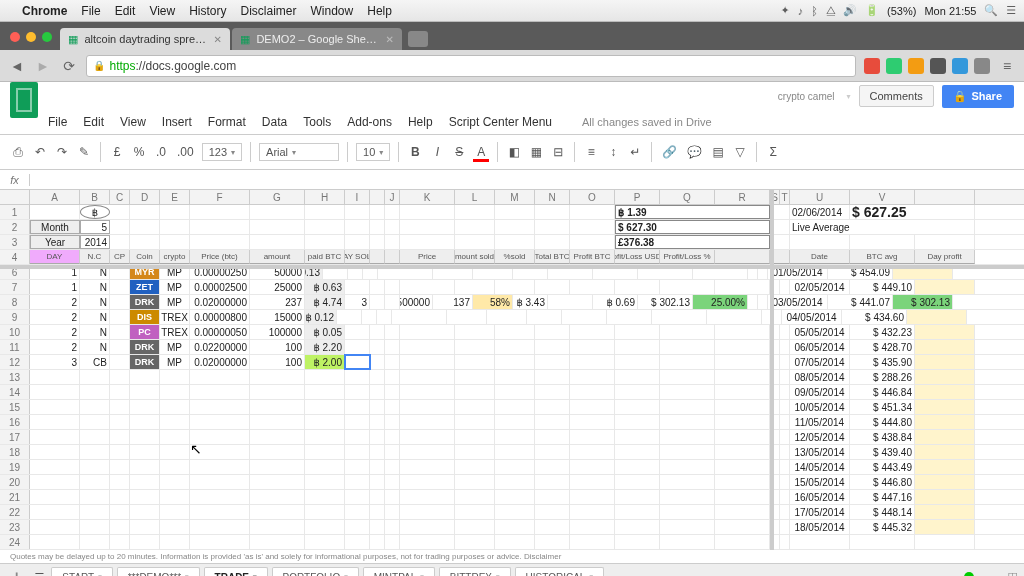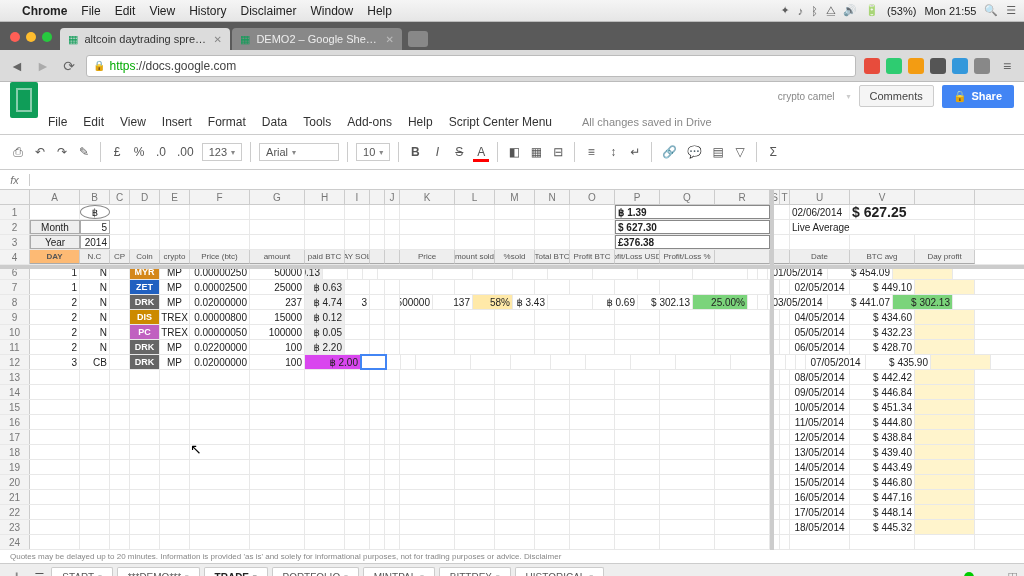--- a/index.html
+++ b/index.html
@@ -323,21 +323,21 @@
         <div class="cell " style="width: 35px;"></div>
         <div class="cell " style="width: 45px;"></div>
         <div class="cell " style="width: 155px; font-weight: bold; border: 1px solid rgb(136, 136, 136);">£376.38</div>
         <div class="cell " style="width: 20px;"></div>
         <div class="cell " style="width: 60px;"></div>
         <div class="cell " style="width: 65px;"></div>
         <div class="cell " style="width: 60px;"></div>
       </div>
       <div class="row header-row">
         <div class="rowhdr">4</div>
-        <div class="cell c" style="width: 50px; background: #fdba74; font-weight: bold;">DAY</div>
+        <div class="cell c" style="width: 50px; background: #f0abfc;">DAY</div>
         <div class="cell c" style="width: 30px; background: rgb(238, 238, 238);">N.C</div>
         <div class="cell c" style="width: 20px; background: rgb(238, 238, 238);">CP</div>
         <div class="cell c" style="width: 30px; background: rgb(238, 238, 238);">Coin</div>
         <div class="cell c" style="width: 30px; background: rgb(238, 238, 238);">crypto</div>
         <div class="cell c" style="width: 60px; background: rgb(238, 238, 238);">Price (btc)</div>
         <div class="cell c" style="width: 55px; background: rgb(238, 238, 238);">amount</div>
         <div class="cell c" style="width: 40px; background: rgb(238, 238, 238);">paid BTC</div>
         <div class="cell c" style="width: 25px; background: rgb(238, 238, 238);">DAY SOLD</div>
         <div class="cell c" style="width: 15px; background: rgb(238, 238, 238);"></div>
         <div class="cell c" style="width: 15px; background: rgb(238, 238, 238);"></div>
@@ -437,21 +437,21 @@
       </div>
       <div class="row">
         <div class="rowhdr">9</div>
         <div class="cell r" style="width: 50px;">2</div>
         <div class="cell r" style="width: 30px;">N</div>
         <div class="cell " style="width: 20px;"></div>
         <div class="cell c coin" style="width: 30px; background: rgb(204, 138, 0);">DIS</div>
         <div class="cell c" style="width: 30px;">TREX</div>
         <div class="cell r" style="width: 60px;">0.00000800</div>
         <div class="cell r" style="width: 55px;">15000</div>
-        <div class="cell r" style="width: 40px; background: rgb(238, 238, 238); padding-left: 28px;">฿ 0.12</div>
+        <div class="cell r" style="width: 32px; background: rgb(238, 238, 238); padding-left: 28px;">฿ 0.12</div>
         <div class="cell r" style="width: 25px;"></div>
         <div class="cell " style="width: 15px;"></div>
         <div class="cell " style="width: 15px;"></div>
         <div class="cell r" style="width: 55px;"></div>
         <div class="cell r" style="width: 40px;"></div>
         <div class="cell r" style="width: 40px;"></div>
         <div class="cell r" style="width: 35px;"></div>
         <div class="cell " style="width: 45px;"></div>
         <div class="cell r" style="width: 45px;"></div>
         <div class="cell r" style="width: 55px;"></div>
@@ -518,21 +518,21 @@
       </div>
       <div class="row">
         <div class="rowhdr">12</div>
         <div class="cell r" style="width: 50px;">3</div>
         <div class="cell r" style="width: 30px;">CB</div>
         <div class="cell " style="width: 20px;"></div>
         <div class="cell c coin" style="width: 30px; background: rgb(102, 102, 102);">DRK</div>
         <div class="cell c" style="width: 30px;">MP</div>
         <div class="cell r" style="width: 60px;">0.02000000</div>
         <div class="cell r" style="width: 55px;">100</div>
-        <div class="cell r" style="width: 56px; background: #d946ef;">฿ 2.00</div>
+        <div class="cell r" style="width: 40px; background: #bef264;">฿ 2.00</div>
         <div class="cell r sel-cell" style="width: 25px;"></div>
         <div class="cell " style="width: 15px;"></div>
         <div class="cell " style="width: 15px;"></div>
         <div class="cell r" style="width: 55px;"></div>
         <div class="cell r" style="width: 40px;"></div>
         <div class="cell r" style="width: 40px;"></div>
         <div class="cell r" style="width: 35px;"></div>
         <div class="cell " style="width: 45px;"></div>
         <div class="cell r" style="width: 45px;"></div>
         <div class="cell r" style="width: 55px;"></div>
@@ -560,21 +560,21 @@
         <div class="cell " style="width: 40px;"></div>
         <div class="cell " style="width: 40px;"></div>
         <div class="cell " style="width: 35px;"></div>
         <div class="cell " style="width: 45px;"></div>
         <div class="cell " style="width: 45px;"></div>
         <div class="cell " style="width: 55px;"></div>
         <div class="cell " style="width: 55px;"></div>
         <div class="cell " style="width: 10px;"></div>
         <div class="cell " style="width: 10px;"></div>
         <div class="cell c" style="width: 60px;">08/05/2014</div>
-        <div class="cell r" style="width: 65px;">$ 442.42</div>
+        <div class="cell r" style="width: 65px;">$ 288.26</div>
         <div class="cell r" style="width: 60px; background: rgb(255, 244, 204);"></div>
       </div>
       <div class="row">
         <div class="rowhdr">14</div>
         <div class="cell " style="width: 50px;"></div>
         <div class="cell " style="width: 30px;"></div>
         <div class="cell " style="width: 20px;"></div>
         <div class="cell " style="width: 30px;"></div>
         <div class="cell " style="width: 30px;"></div>
         <div class="cell " style="width: 60px;"></div>

